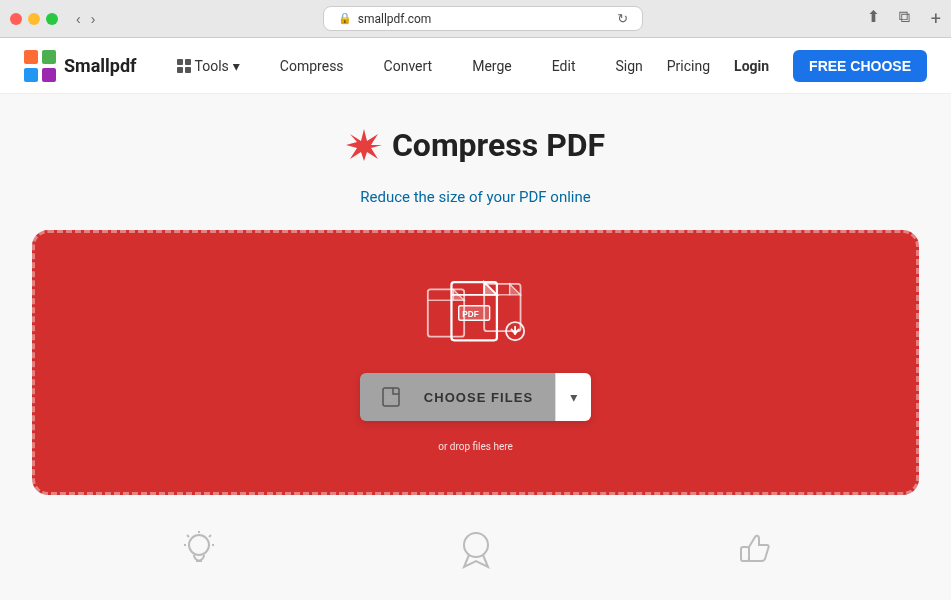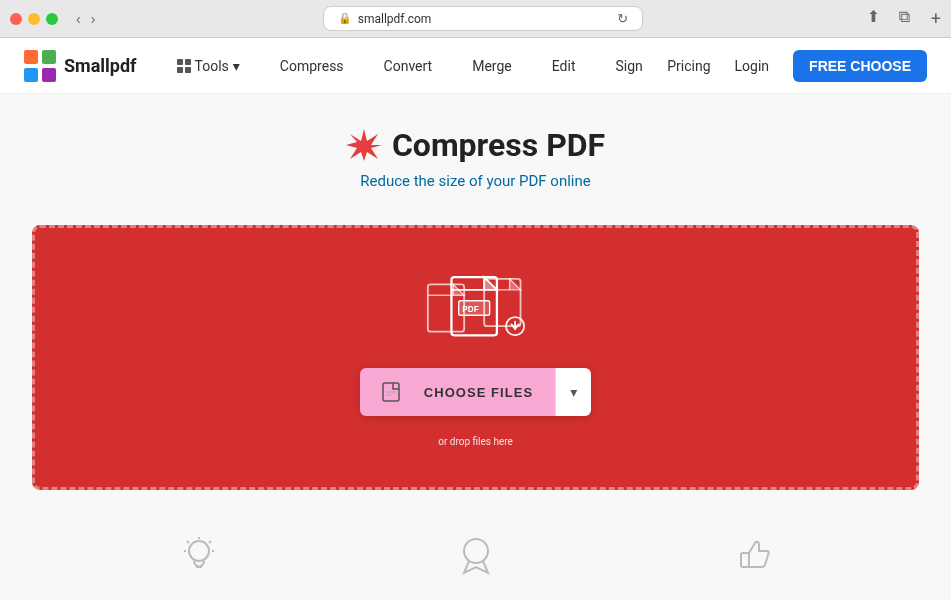--- a/index.html
+++ b/index.html
@@ -155,20 +155,21 @@
       font-size: 14px;
       color: #333;
       cursor: pointer;
     }
 
     .login-link {
       font-size: 14px;
       color: #333;
       cursor: pointer;
       padding: 6px 12px;
+      font-weight: bold;
     }
 
     .free-trial-btn {
       background: #1a73e8;
       color: white;
       border: none;
       border-radius: 6px;
       padding: 8px 16px;
       font-size: 14px;
       font-weight: 600;
@@ -186,39 +187,39 @@
     .page-header {
       text-align: center;
       padding: 32px 20px 24px;
     }
 
     .page-title-row {
       display: flex;
       align-items: center;
       justify-content: center;
       gap: 10px;
-      margin-bottom: 8px;
+      margin-bottom: 24px;
     }
 
     .page-title {
       font-size: 32px;
       font-weight: 700;
       color: #222;
     }
 
     .page-subtitle {
       font-size: 15px;
       color: #0369a1;
     }
 
     
     .drop-zone {
       background: #d32f2f;
-      margin: 11px 32px;
-      border-radius: 8px;
+      margin: 0 32px;
+      border-radius: 16px;
       padding: 48px 20px 40px;
       display: flex;
       flex-direction: column;
       align-items: center;
       position: relative;
       border: 3px dashed rgba(255,255,255,0.4);
     }
 
     .drop-zone-inner {
       display: flex;
@@ -239,21 +240,21 @@
     
     .choose-files-wrapper {
       display: flex;
       align-items: stretch;
       border-radius: 6px;
       overflow: hidden;
       box-shadow: 0 2px 8px rgba(0,0,0,0.15);
     }
 
     .choose-files-btn {
-      background: #f9a8d4;
+      background: #a3a3a3;
       border: none;
       padding: 14px 22px;
       font-size: 13px;
       font-weight: 700;
       letter-spacing: 0.08em;
       color: #333;
       cursor: pointer;
       display: flex;
       align-items: center;
       gap: 24px;

